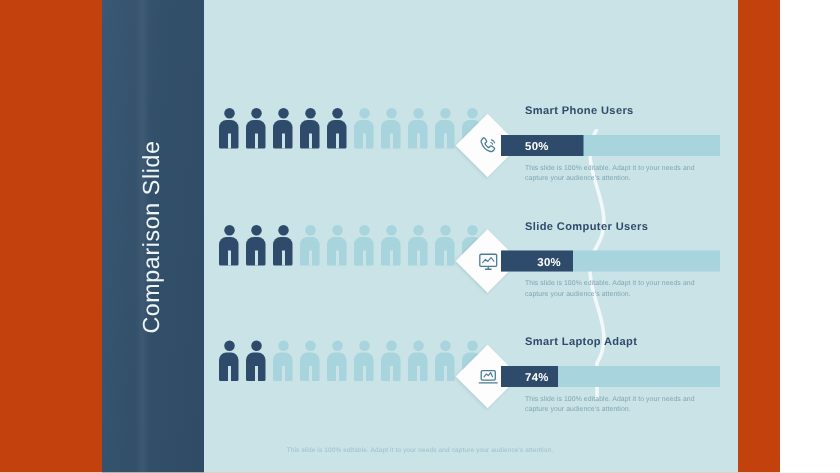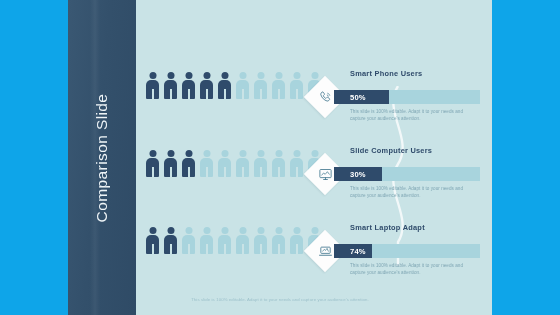--- a/index.html
+++ b/index.html
@@ -9,23 +9,23 @@
   }
   body {
     width: 560px;
     height: 315px;
     overflow: hidden;
     font-family: "Liberation Sans", sans-serif;
   }
 
   #slide {
     position: relative;
-    width: 560px;
+    width: 520px;
     height: 315px;
-    background: #0ea5e9;
+    background: #c2410c;
   }
 
   
   #slide-canvas {
     position: absolute;
     left: 68px;
     top: 0px;
     width: 424px;
     height: 315px;
     background: #c9e3e6;
@@ -338,21 +338,21 @@
       <div class="diamond"></div>
       <div class="diamond-icon">
         <svg width="15" height="15" viewBox="0 0 24 24">
           <rect x="3" y="4" width="18" height="13" rx="1.2" fill="none" stroke="#4a7d93" stroke-width="1.4"></rect>
           <path d="M9 20h6M12 17v3" stroke="#4a7d93" stroke-width="1.4" stroke-linecap="round"></path>
           <path d="M6 13l3-3.5 2.5 2.2L15 7.5l3 4" fill="none" stroke="#4a7d93" stroke-width="1.2" stroke-linecap="round" stroke-linejoin="round"></path>
         </svg>
       </div>
       <div class="stat-label">Slide Computer Users</div>
       <div class="bar-track">
-        <div class="bar-fill" style="width:33%;">
+        <div class="bar-fill" style="width:33%;justify-content:center;">
           <span class="pct">30%</span>
         </div>
       </div>
       <div class="stat-desc">This slide is 100% editable. Adapt it to your needs and capture your audience's attention.</div>
     </div>
 
     <div class="people-row" style="top:227px;left:78px;">
         <div class="person on">
           <span class="head"></span>
           <span class="body"></span>

